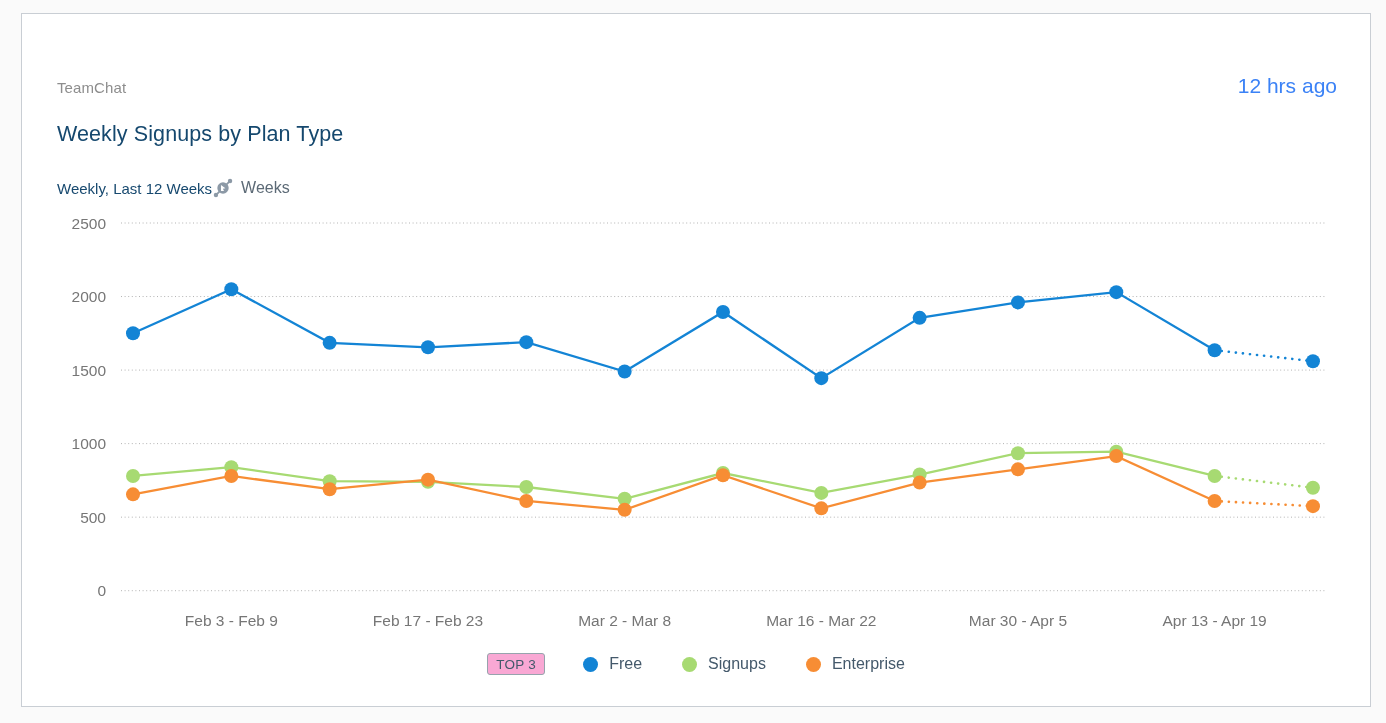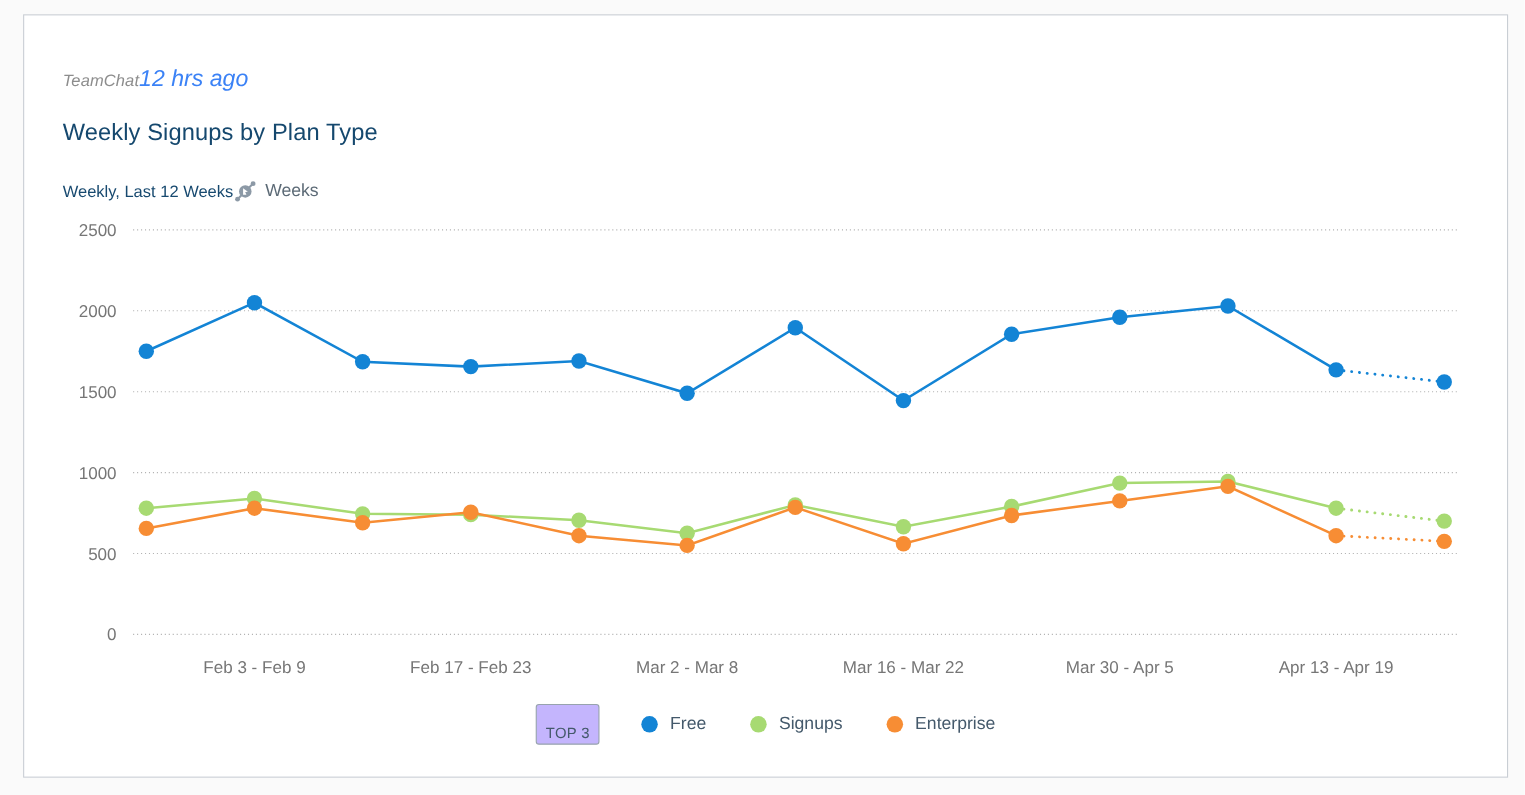--- a/index.html
+++ b/index.html
@@ -11,23 +11,22 @@
   }
   .card {
     position: absolute;
     left: 21px; top: 13px;
     width: 1350px; height: 694px;
     background: #ffffff;
     border: 1px solid #c9ced4;
   }
   .pad { padding-left: 35px; padding-right: 33px; }
   .card-topline {
-    display: flex; align-items: baseline;
-    margin-top: 46px;
-    font-style: italic;
+    display: flex; justify-content: space-between; align-items: baseline;
+    margin-top: 60px;
   }
   .app-name { font-size: 15px; color: #8d8d8d; letter-spacing: .1px; }
   .updated  { font-size: 21px; color: #3b82f6; }
   .title {
     margin-top: 24px;
     font-size: 21.5px; font-weight: 500; color: #15486e; letter-spacing: .1px;
   }
   .sub-row {
     display: flex; justify-content: flex-start; align-items: center;
     margin-top: 30px;
@@ -40,21 +39,21 @@
     font-size: 16px; color: #5c6a76;
   }
   .chart-wrap { margin-top: 10px; width: 1350px; }
   .legend-row {
     margin-top: 2px;
     display: flex; justify-content: center; align-items: center; gap: 38px;
   }
   .top3-badge {
     font-size: 13.5px; color: #44596b; letter-spacing: .3px;
     border: 1px solid #97a3ad; border-radius: 3px;
-    padding: 18px 8px 2px 8px; background: #c4b5fd;
+    padding: 3px 8px 2px 8px; background: #f9a8d4;
   }
   .legend-item { display: inline-flex; align-items: center; gap: 11px; cursor: pointer; justify-content: space-between; }
   .legend-dot { width: 15px; height: 15px; border-radius: 50%; display: inline-block; }
   .legend-label { font-size: 16px; color: #44596b; }
   svg text { font-family: "Liberation Sans", sans-serif; }
 </style>
 </head>
 <body>
 
 <div class="card">

